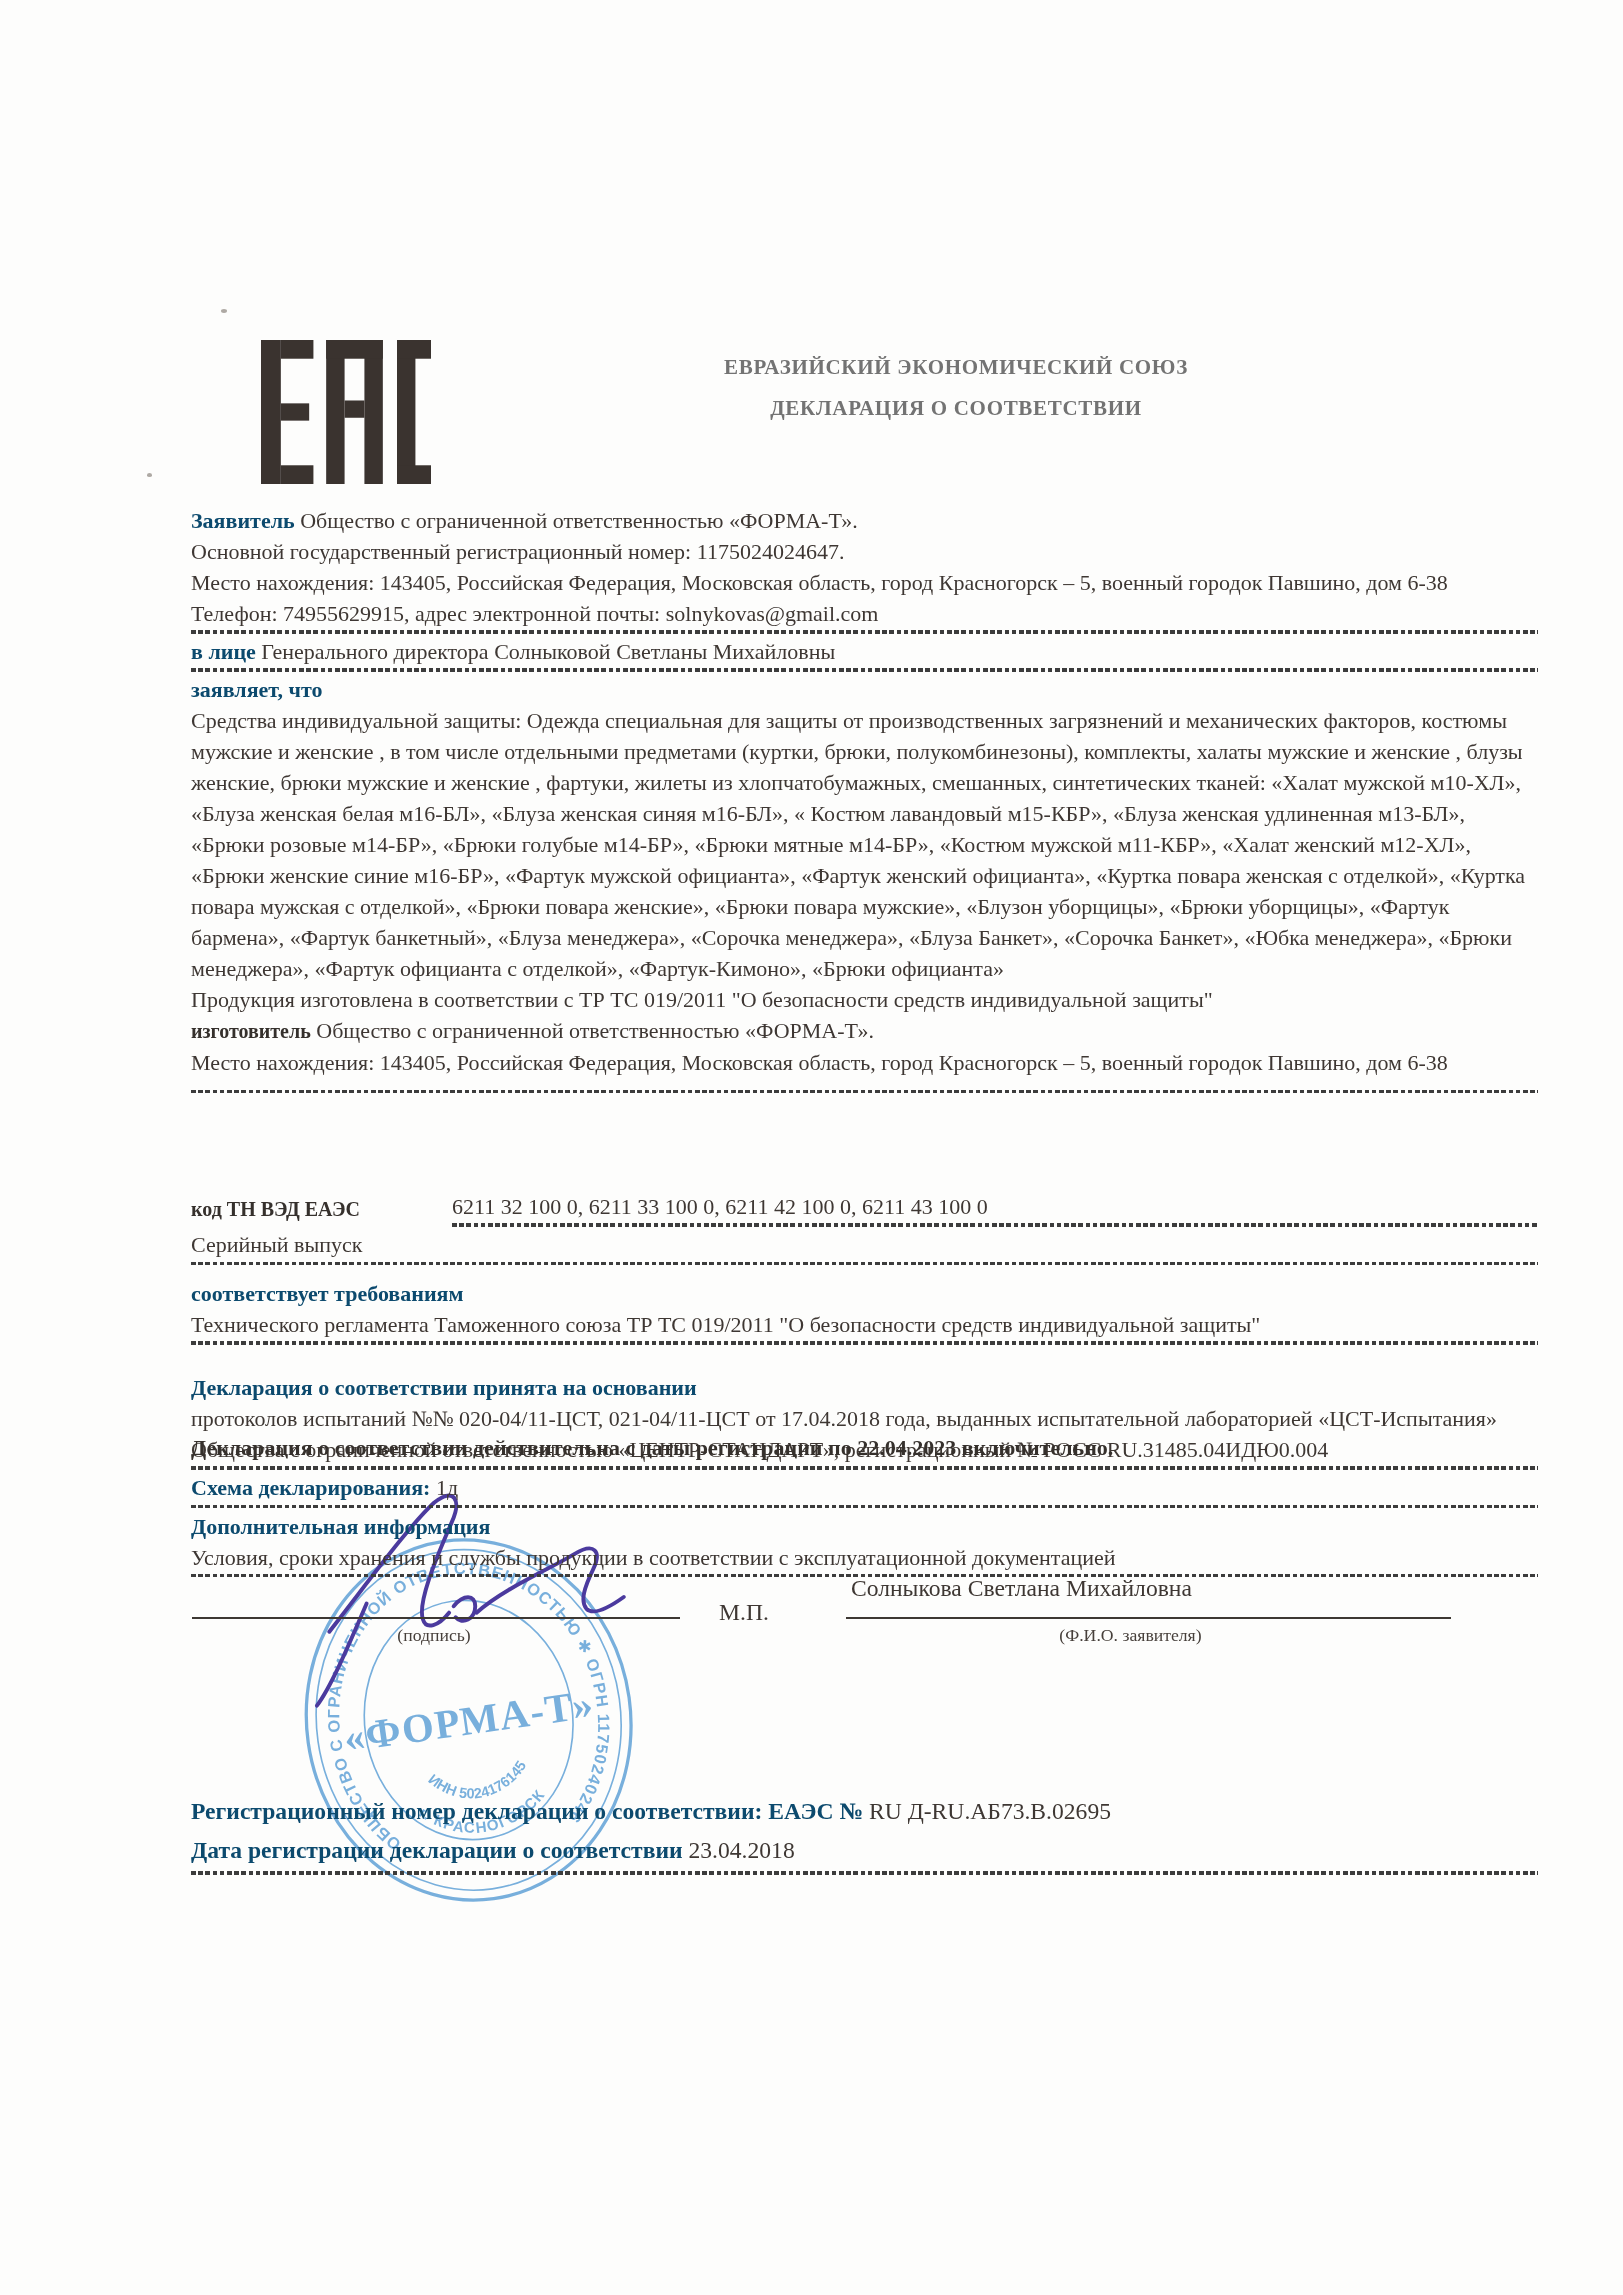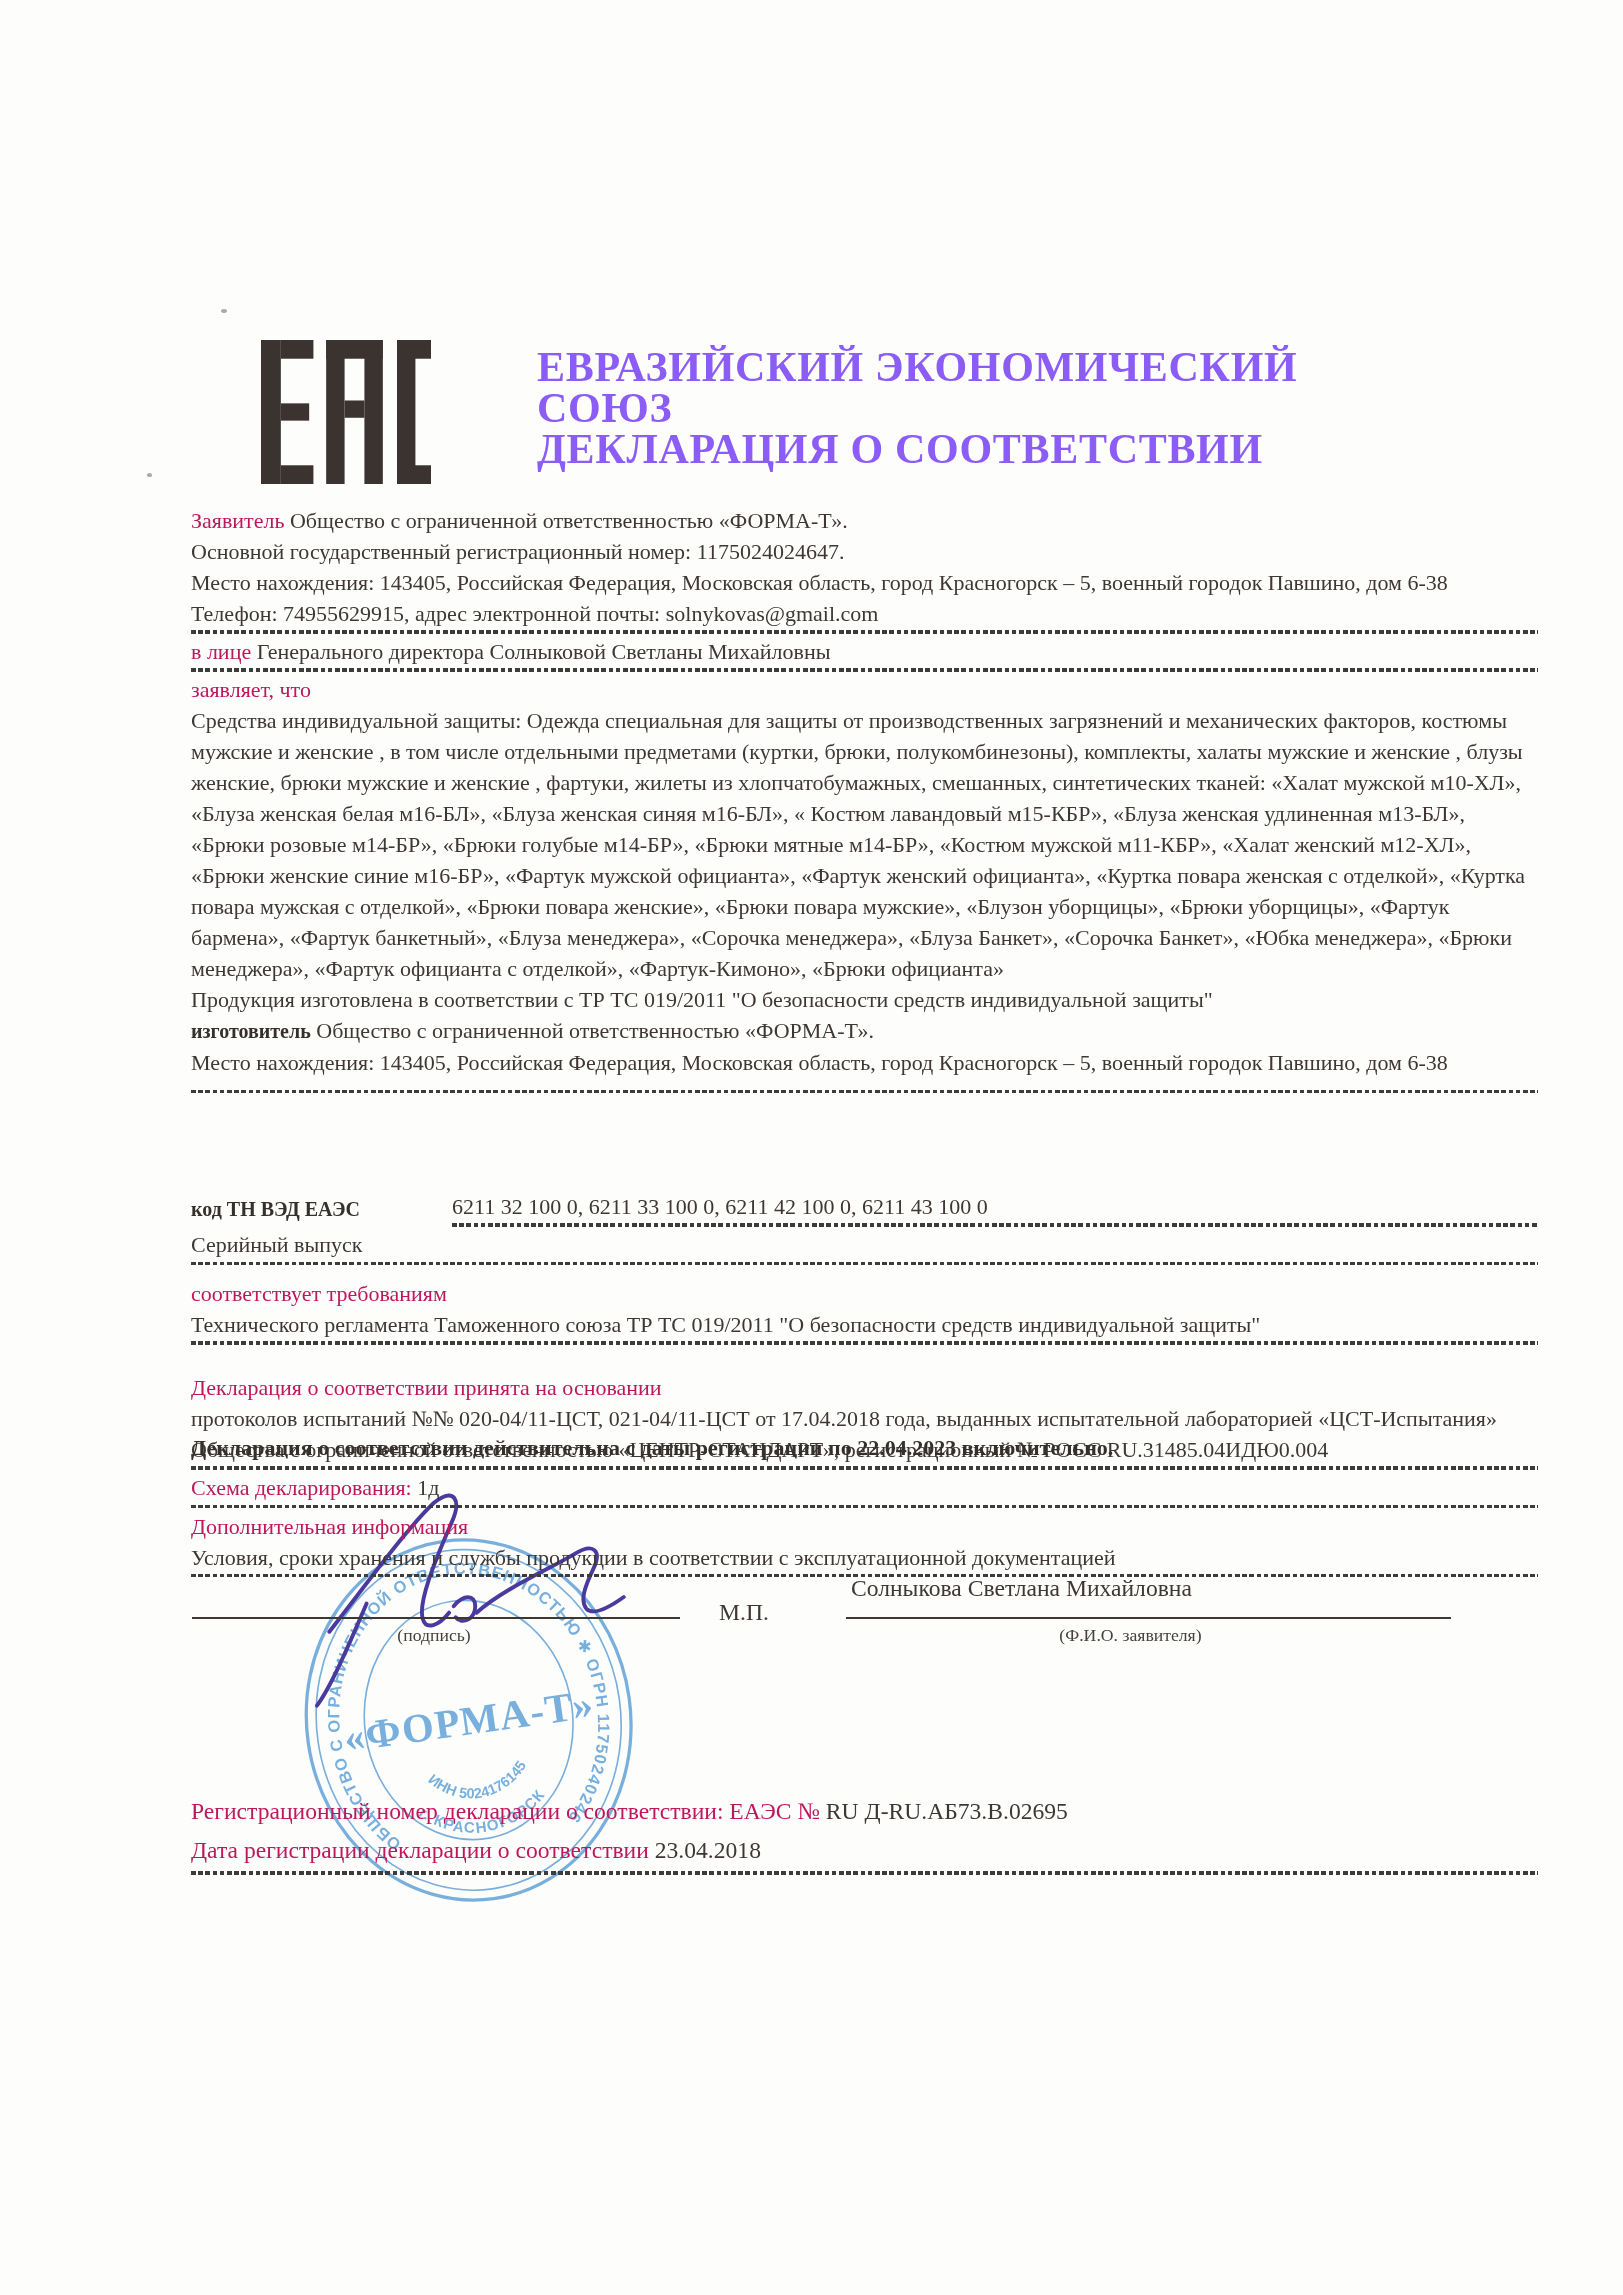--- a/index.html
+++ b/index.html
@@ -7,28 +7,28 @@
     position:relative;
     width:1624px;height:2295px;
     background:#fdfdfc;
     font-family:"Liberation Serif","DejaVu Serif",serif;
     color:#3e3733;
     overflow:hidden;
   }
   .logo{position:absolute;left:261px;top:340px;width:170px;height:144px;}
   .titleblock{
     position:absolute;left:537px;top:347px;width:838px;
-    text-align:left;font-weight:bold;font-size:42px;line-height:41px;
-    color:#8b5cf6;letter-spacing:0.7px;
+    text-align:center;font-weight:bold;font-size:21px;line-height:41px;
+    color:#737373;letter-spacing:0.7px;
   }
   .body{
     position:absolute;left:191px;top:505px;width:1347px;
     font-size:22px;line-height:31px;
   }
-  .b{font-weight:normal;color:#be185d;}
+  .b{font-weight:bold;color:#0c4a6e;}
   .small-label{font-weight:bold;font-size:20px;color:#35302c;}
   .dots{
     height:3.3px;margin-top:1.3px;margin-bottom:2.6px;
     background-image:repeating-linear-gradient(90deg,#3c3c3c 0 4.6px,transparent 4.6px 7.2px);
   }
   .gap-lg{height:47px;}
   .gap-md{height:25px;}
   .gap-sm{height:10.5px;}
   .code-row{display:flex;align-items:flex-end;}
   .code-row .lbl{flex:0 0 261px;padding-bottom:3.9px;}

